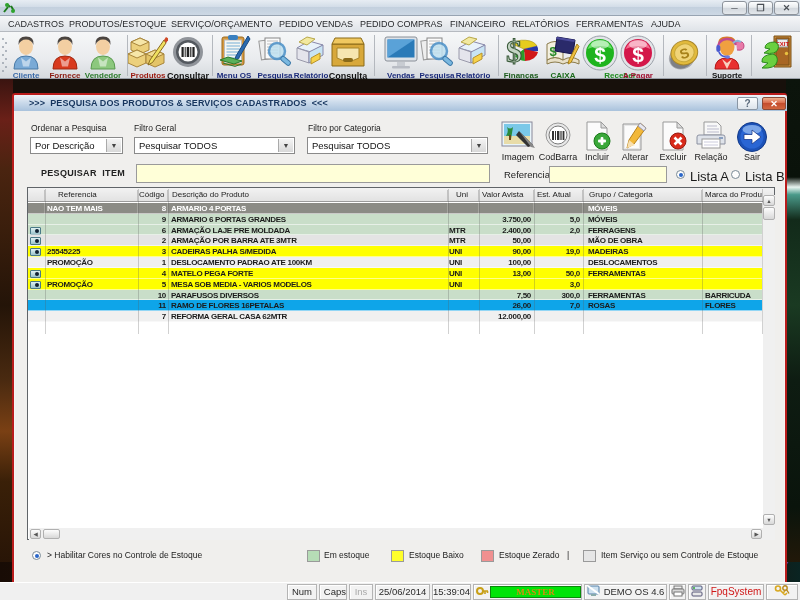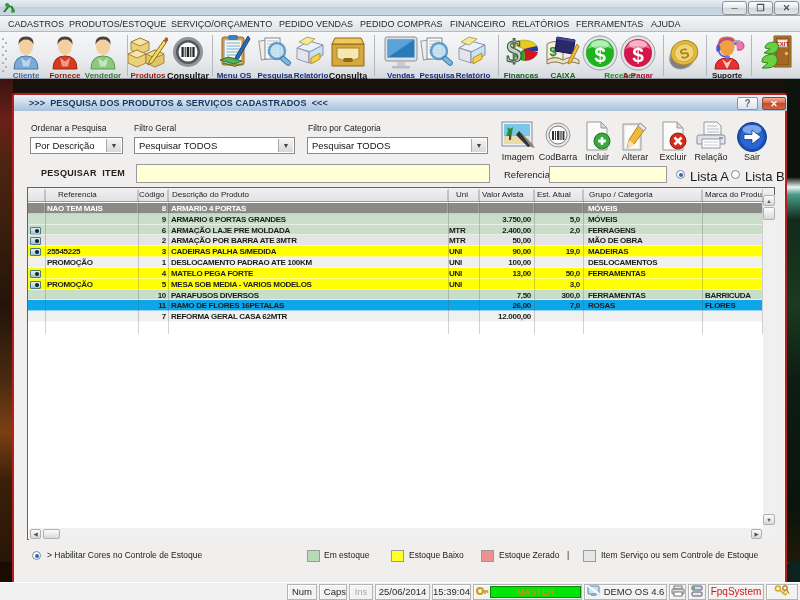--- a/index.html
+++ b/index.html
@@ -612,21 +612,21 @@
     </div>
 <div class="scell" style="left:349px;width:24px;">
       <div style="text-align:center;color:#aaa">Ins</div>
     </div>
 <div class="scell" style="left:375px;width:55px;">
       <div style="text-align:center">25/06/2014</div>
     </div>
 <div class="scell" style="left:432px;width:39px;">
       <div style="text-align:center">15:39:04</div>
     </div>
-<div class="scell" style="left:473px;width:109px;"><span style="padding-left:2px"><svg width="13" height="11" viewBox="0 0 13 11" style="display:inline-block;vertical-align:-2px">
+<div class="scell" style="left:473px;width:109px;font-family:Liberation Serif, serif;"><span style="padding-left:2px"><svg width="13" height="11" viewBox="0 0 13 11" style="display:inline-block;vertical-align:-2px">
           <circle cx="4" cy="5" r="3" fill="none" stroke="#c8a018" stroke-width="2"></circle>
           <path d="M6 5 h6 M9 5 v3 M11.5 5 v2" stroke="#c8a018" stroke-width="1.6"></path>
         </svg></span><div class="abs" style="left:16px;top:1px;width:91px;height:12px;background:#00e408;border:1px solid #0a8a0a;text-align:center;font-size:9px;font-weight:bold;color:#d88a10;line-height:11px">MASTER</div></div>
 <div class="scell" style="left:584px;width:83px;"><span style="padding-left:2px"><svg width="14" height="12" viewBox="0 0 14 12" style="display:inline-block;vertical-align:-2px">
           <rect x="1" y="1" width="11" height="8" rx="1" fill="#cfe2f0" stroke="#5580a8"></rect>
           <path d="M1 1 l11 8" stroke="#fff" stroke-width="2"></path>
           <rect x="4" y="9" width="5" height="2" fill="#8aa"></rect>
         </svg></span><span style="font-size:9.5px">&nbsp;DEMO OS 4.6</span></div>
 <div class="scell" style="left:669px;width:17px;">
       <div style="text-align:center"><svg width="14" height="12" viewBox="0 0 14 12" style="display:inline-block;vertical-align:-2px">

